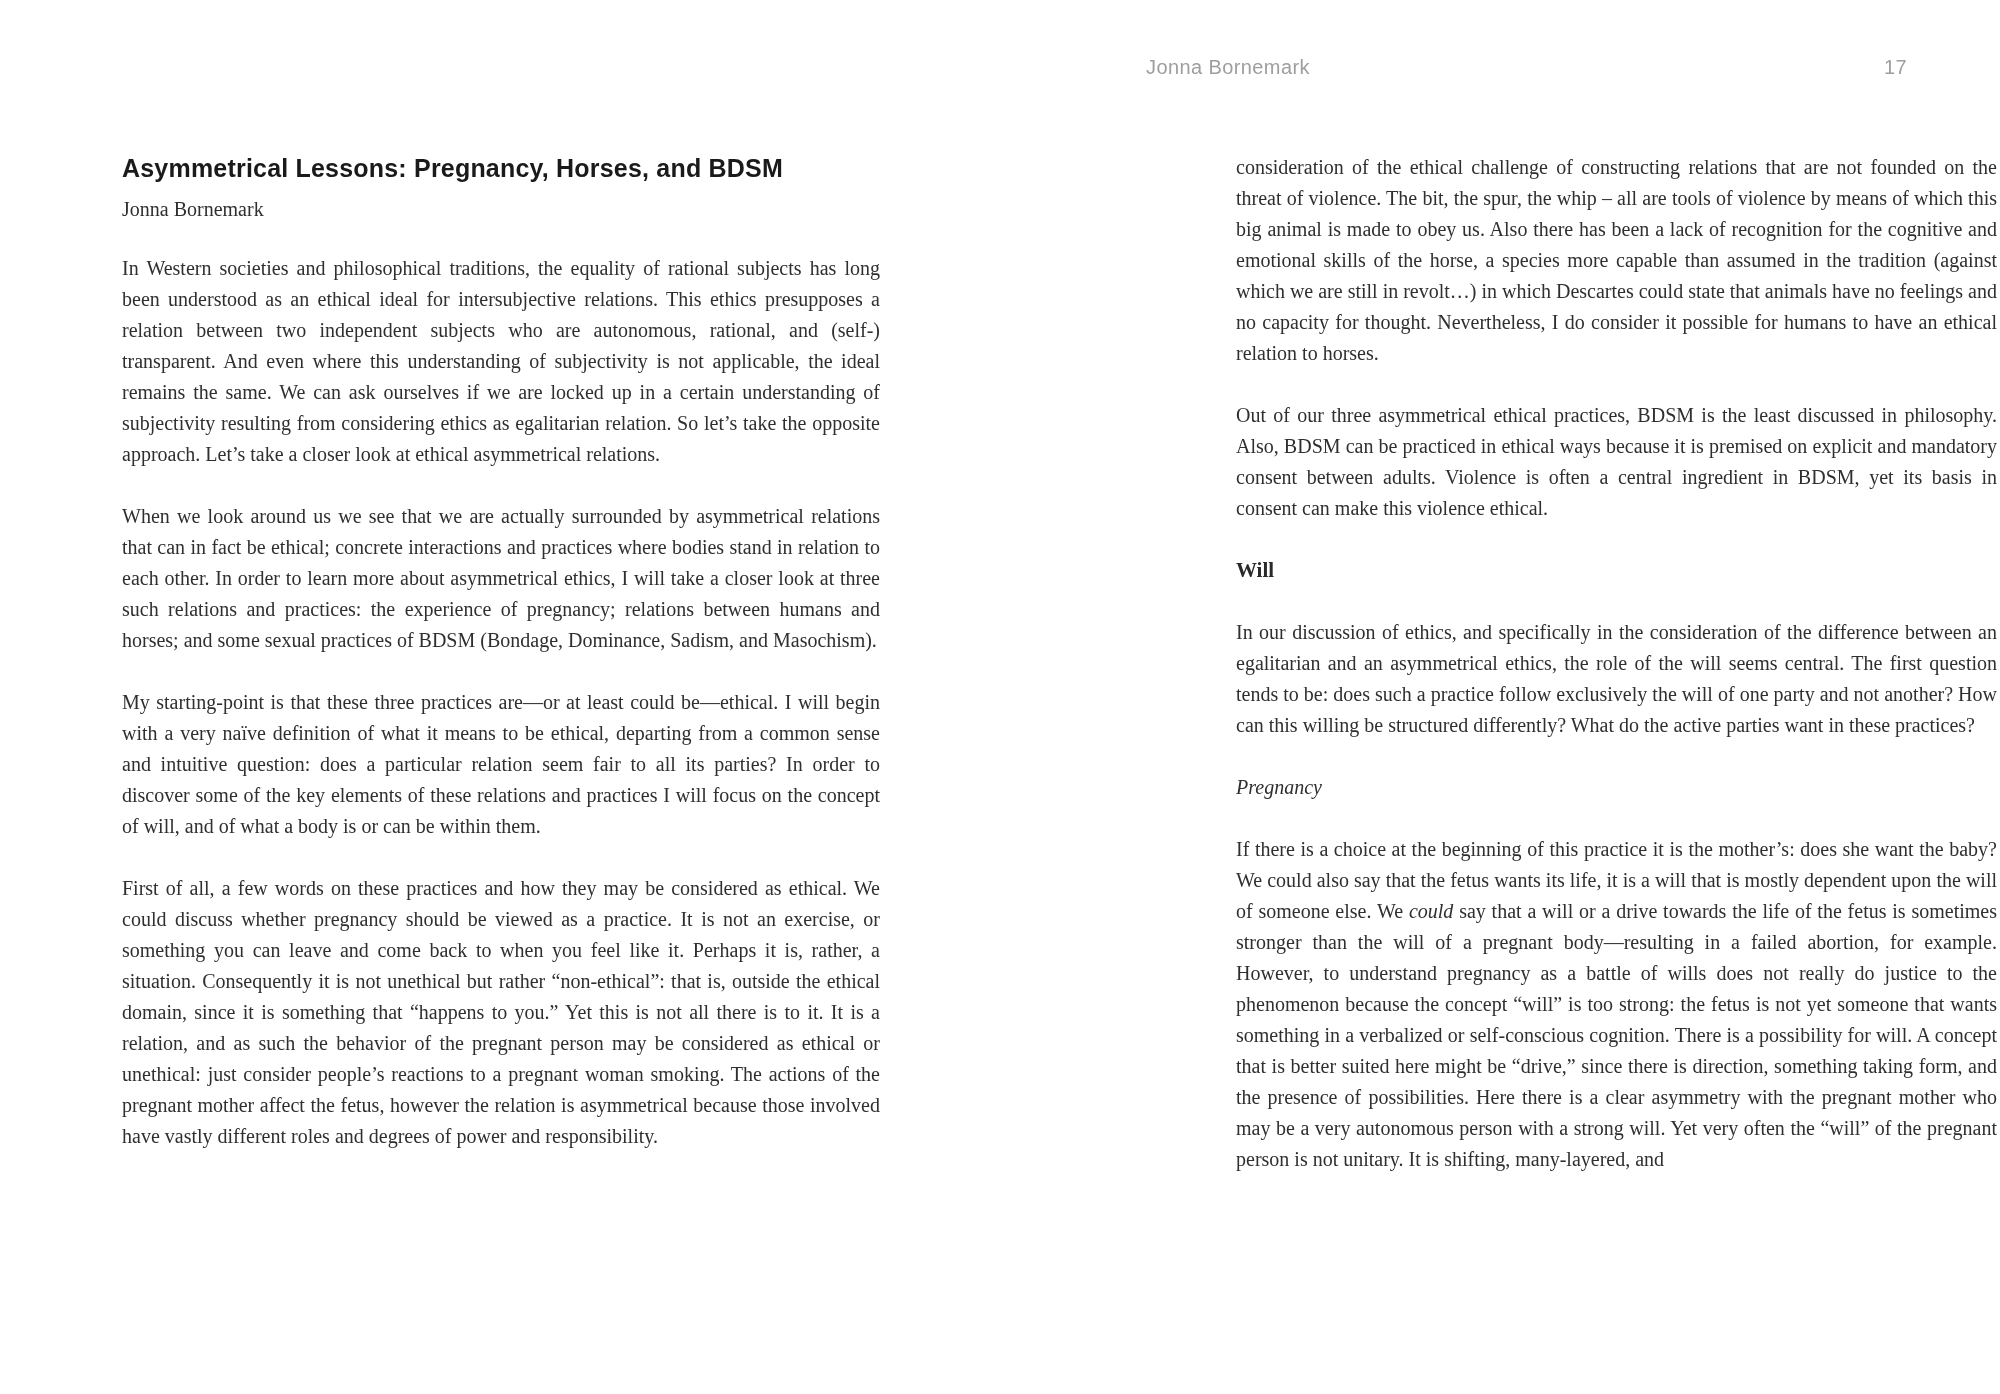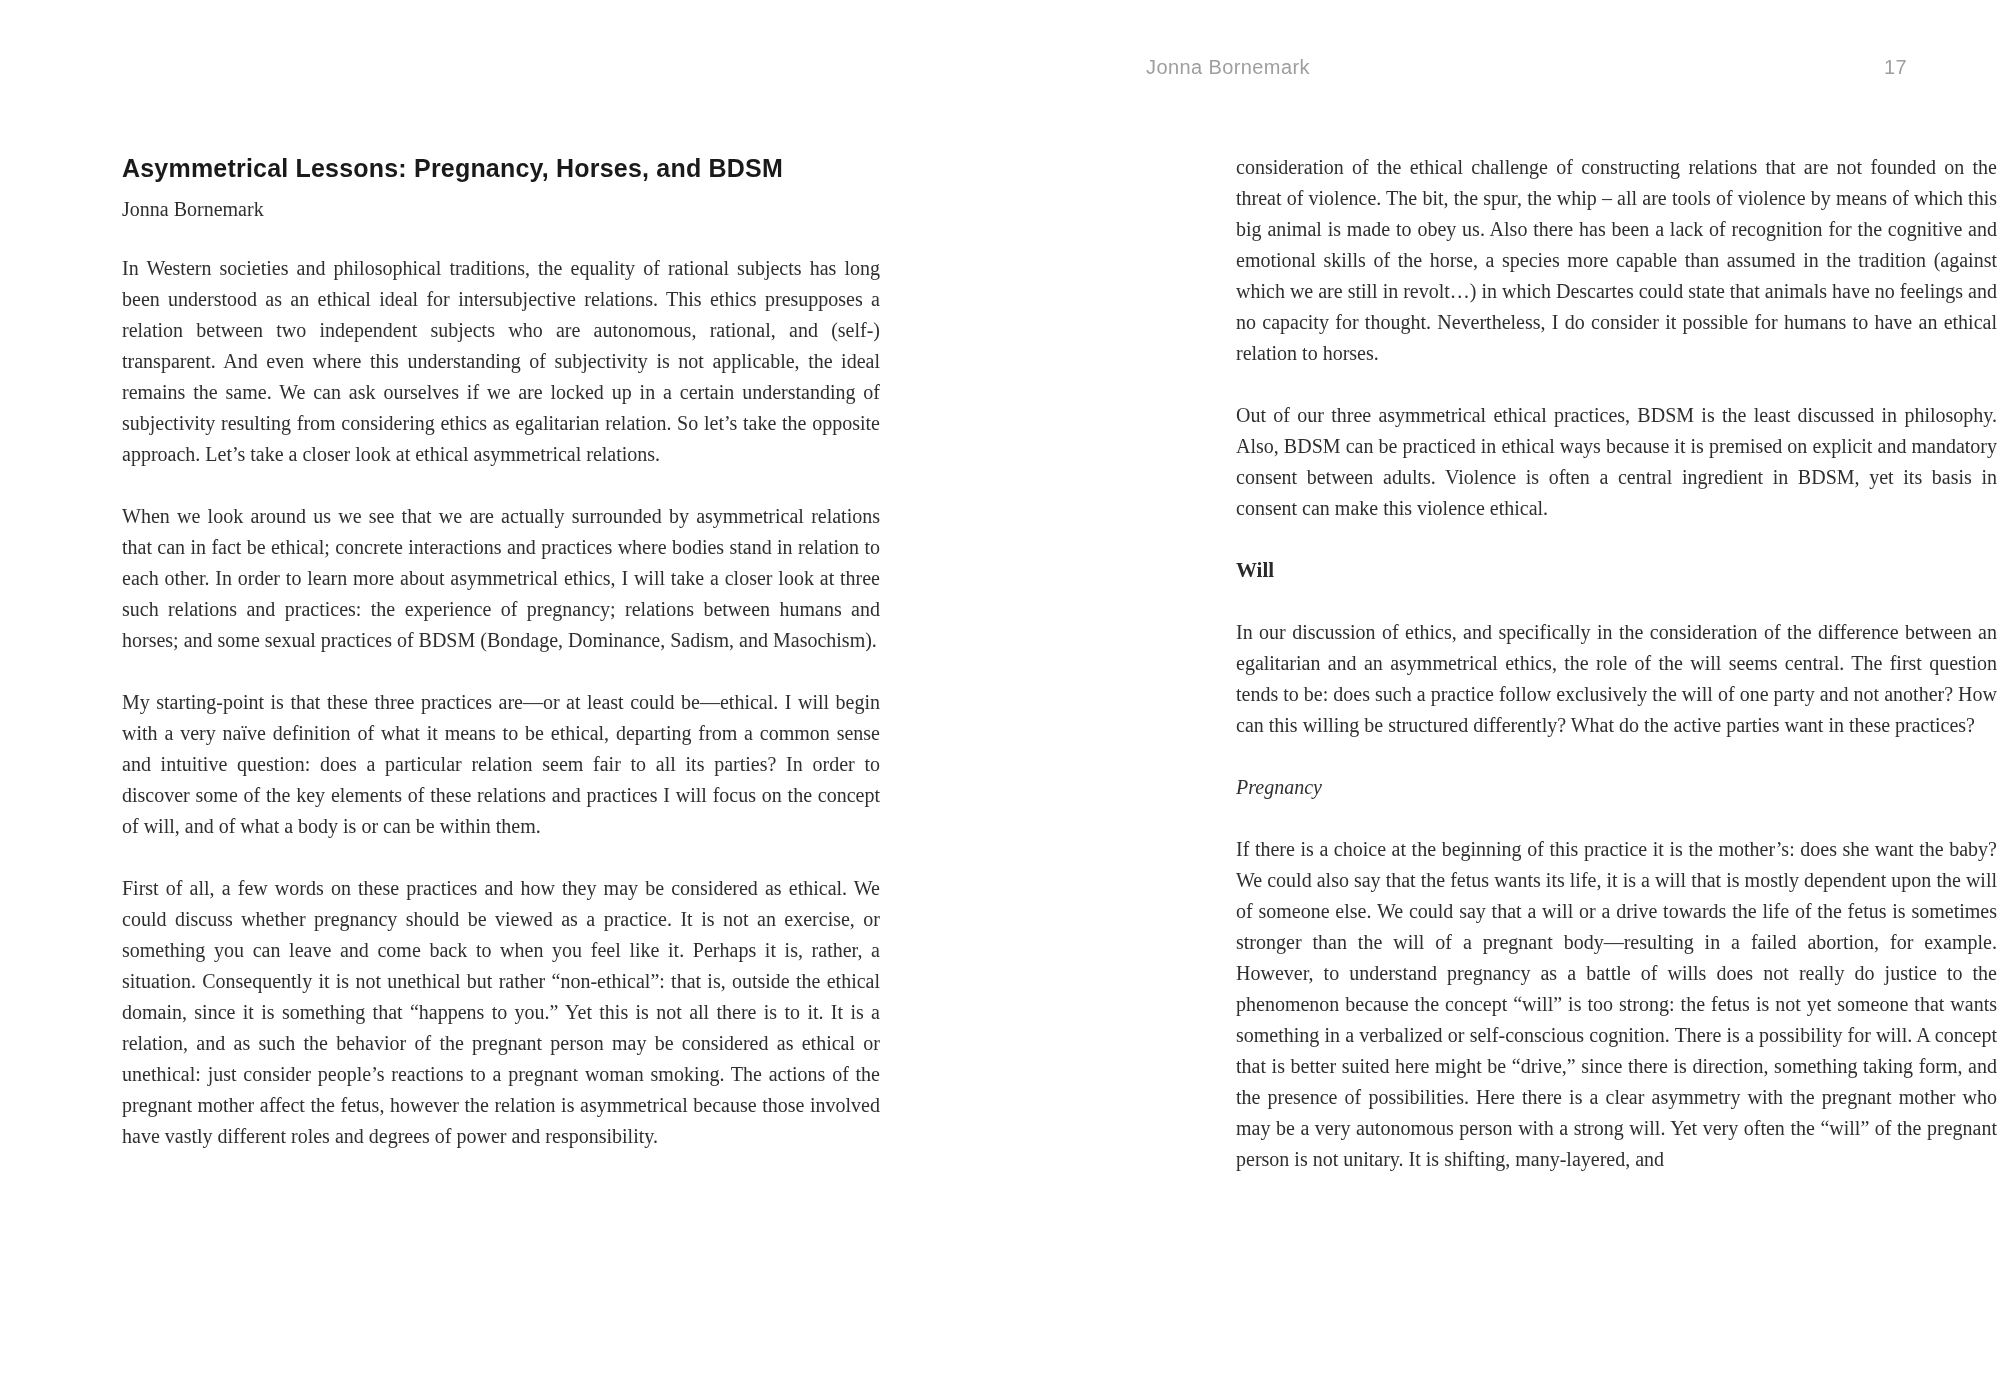--- a/index.html
+++ b/index.html
@@ -74,20 +74,21 @@
     color: #2a2a2a;
     text-align: left;
   }
   .subheading {
     margin: 12px 0 31px 0;
     font-style: italic;
     font-size: 20px;
     text-align: left;
   }
   .em {
+    font-style: italic;
   }
 </style>
 </head>
 <body>
 
 <div class="page">
 
   <div class="running-header">
     <span class="running-title">Jonna Bornemark</span>
     <span class="page-number">17</span>

